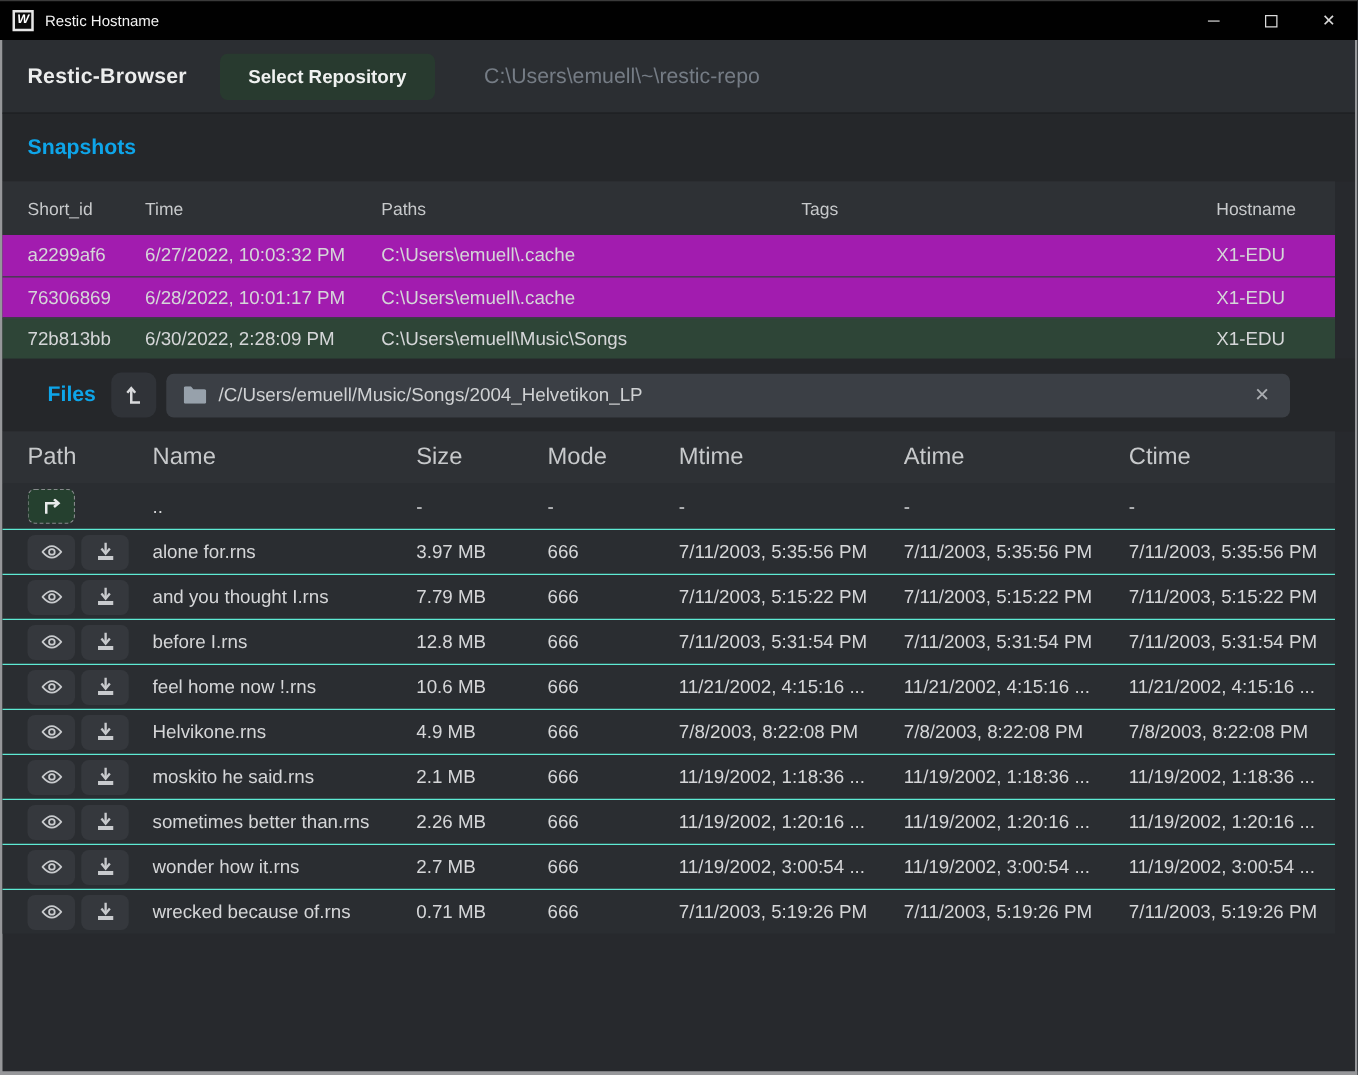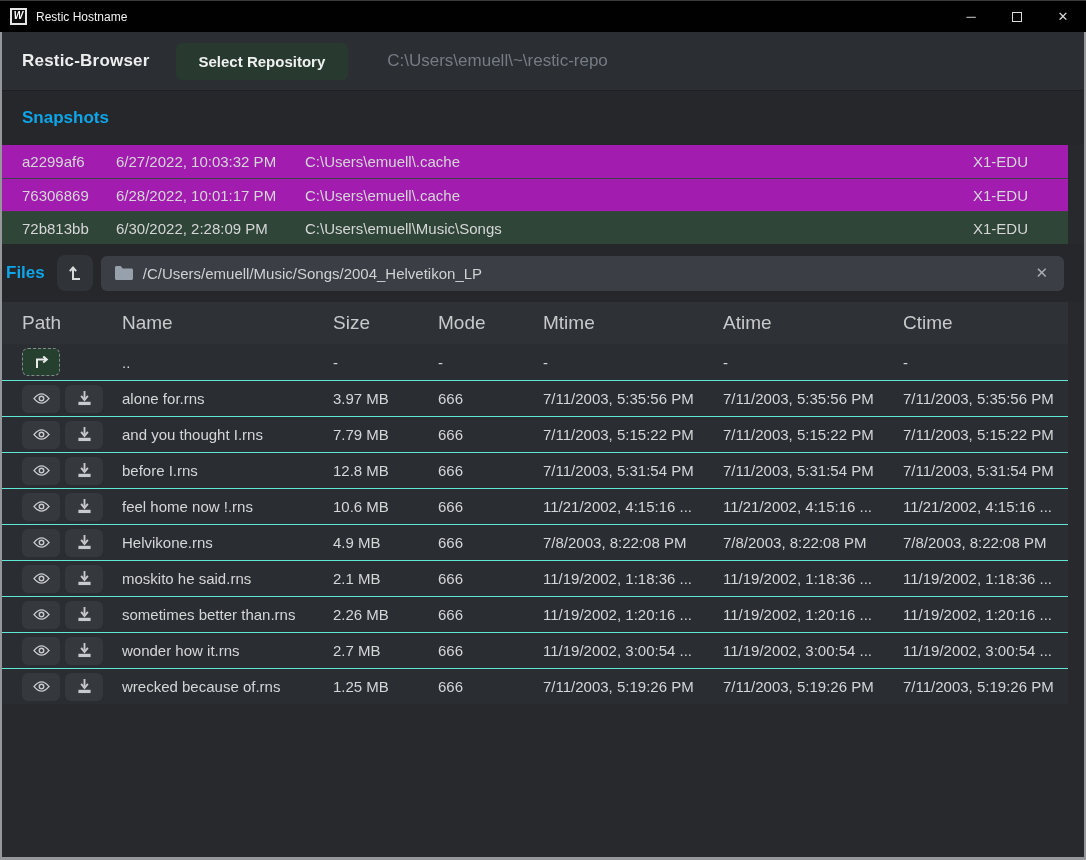--- a/index.html
+++ b/index.html
@@ -39,21 +39,21 @@
   .snap-head, .snap-row { display:grid; grid-template-columns:94px 189px 336px 332px 1fr;
                           align-items:center; padding-left:20px; width:1066px; }
   .snap-head { height:43px; background:#2e3135; font-size:14px; color:#c7c9cb; }
   .snap-row  { height:33px; background:#a21caf; font-size:15px; color:#d5d6d8;
                border-top:1px solid #3d4044; cursor:pointer; }
   .snap-row:first-child { border-top:none; }
   .snap-row.selected { background:#2e4537; }
   .cell { overflow:hidden; white-space:nowrap; text-overflow:ellipsis; padding-right:8px; }
 
   
-  .files-bar { height:58px; display:flex; align-items:center; padding:0 4px; background:#25272a; }
+  .files-bar { height:58px; display:flex; align-items:center; padding:0 36px; background:#25272a; }
   .up-level-btn { margin-left:12px; width:36px; height:36px; background:#303338;
                   border:none; border-radius:8px; color:#d9dadc; display:flex;
                   align-items:center; justify-content:center; cursor:pointer; flex:none; }
   .breadcrumb { margin-left:8px; margin-right:16px; flex:1; height:35px; background:#3b3f45;
                 border-radius:6px; display:flex; align-items:center; padding:0 14px;
                 font-size:15px; color:#cfd1d3; }
   .folder-ic { margin-right:10px; display:flex; flex:none; }
   .crumb-clear { margin-left:auto; color:#aaadb1; font-size:15px; cursor:pointer; padding:0 2px; }
 
   
@@ -95,20 +95,27 @@
   <div class="app-header">
     <span class="app-title">Restic-Browser</span>
     <button class="select-repo">Select Repository</button>
     <span class="repo-path">C:\Users\emuell\~\restic-repo</span>
   </div>
 
   <div class="section-bar">
     <span class="section-title">Snapshots</span>
   </div>
 
+  <div class="snap-head">
+    <span class="cell">Short_id</span>
+    <span class="cell">Time</span>
+    <span class="cell">Paths</span>
+    <span class="cell">Tags</span>
+    <span class="cell">Hostname</span>
+  </div>
   <div>
       <div class="snap-row">
       <span class="cell">a2299af6</span>
       <span class="cell">6/27/2022, 10:03:32 PM</span>
       <span class="cell">C:\Users\emuell\.cache</span>
       <span class="cell"></span>
       <span class="cell">X1-EDU</span>
     </div>
       <div class="snap-row">
       <span class="cell">76306869</span>
@@ -405,21 +412,21 @@
           <span style="display:flex">
             <svg width="15" height="15" viewBox="0 0 16 16">
                 <path d="M8 0v8" stroke="currentColor" stroke-width="2" fill="none"></path>
                 <path d="M4.4 5.2 8 9.6l3.6-4.4" fill="none" stroke="currentColor" stroke-width="2"></path>
                 <path d="M1.5 11.5h13V15h-13z" fill="currentColor"></path>
               </svg>
           </span>
         </button>
       </span>
       <span class="cell">wrecked because of.rns</span>
-      <span class="cell">1.25 MB</span>
+      <span class="cell">0.71 MB</span>
       <span class="cell">666</span>
       <span class="cell">7/11/2003, 5:19:26 PM</span>
       <span class="cell">7/11/2003, 5:19:26 PM</span>
       <span class="cell">7/11/2003, 5:19:26 PM</span>
     </div>
     </div>
 
 </div>
 
 </body></html>

